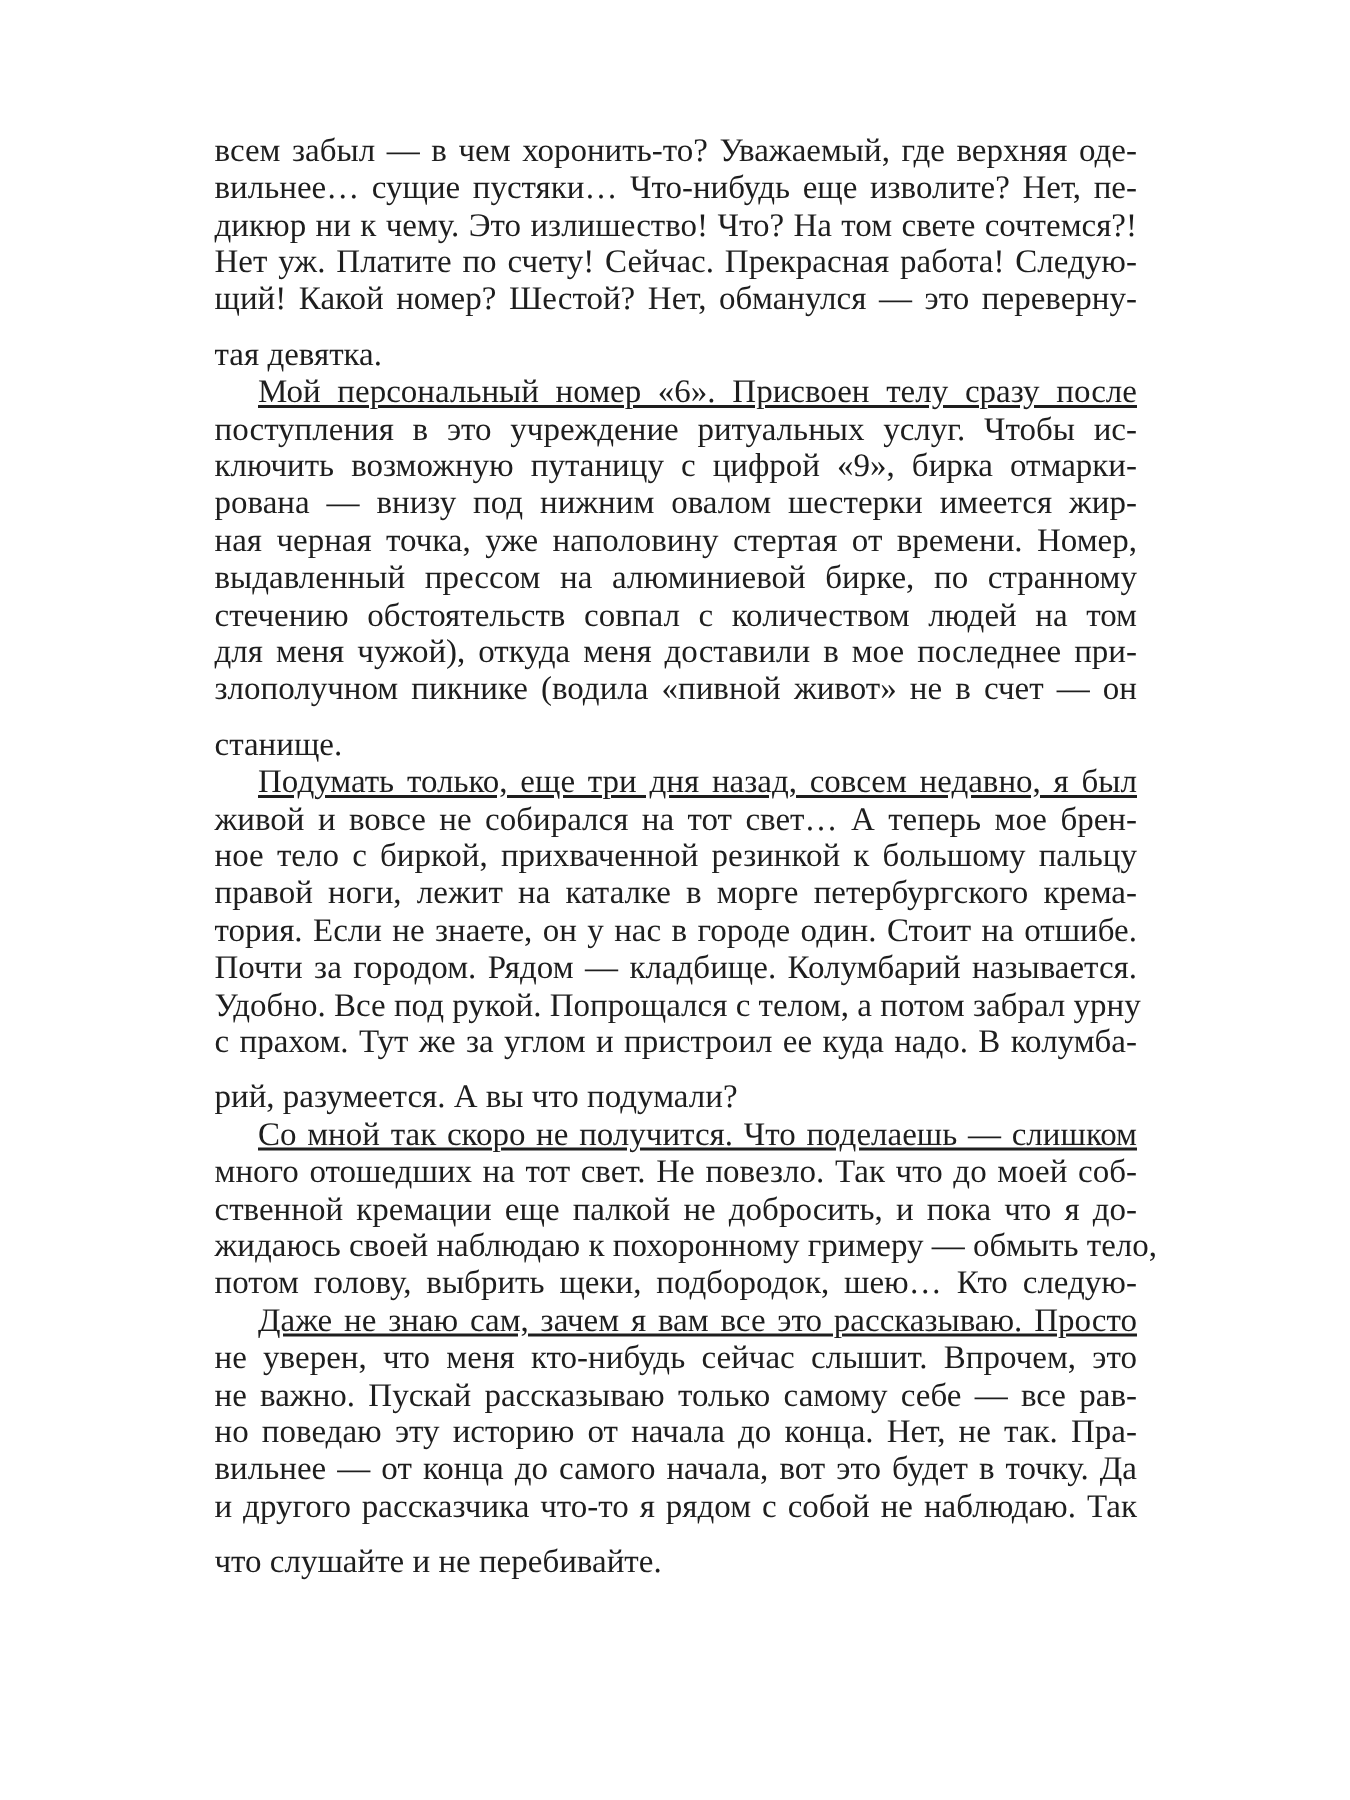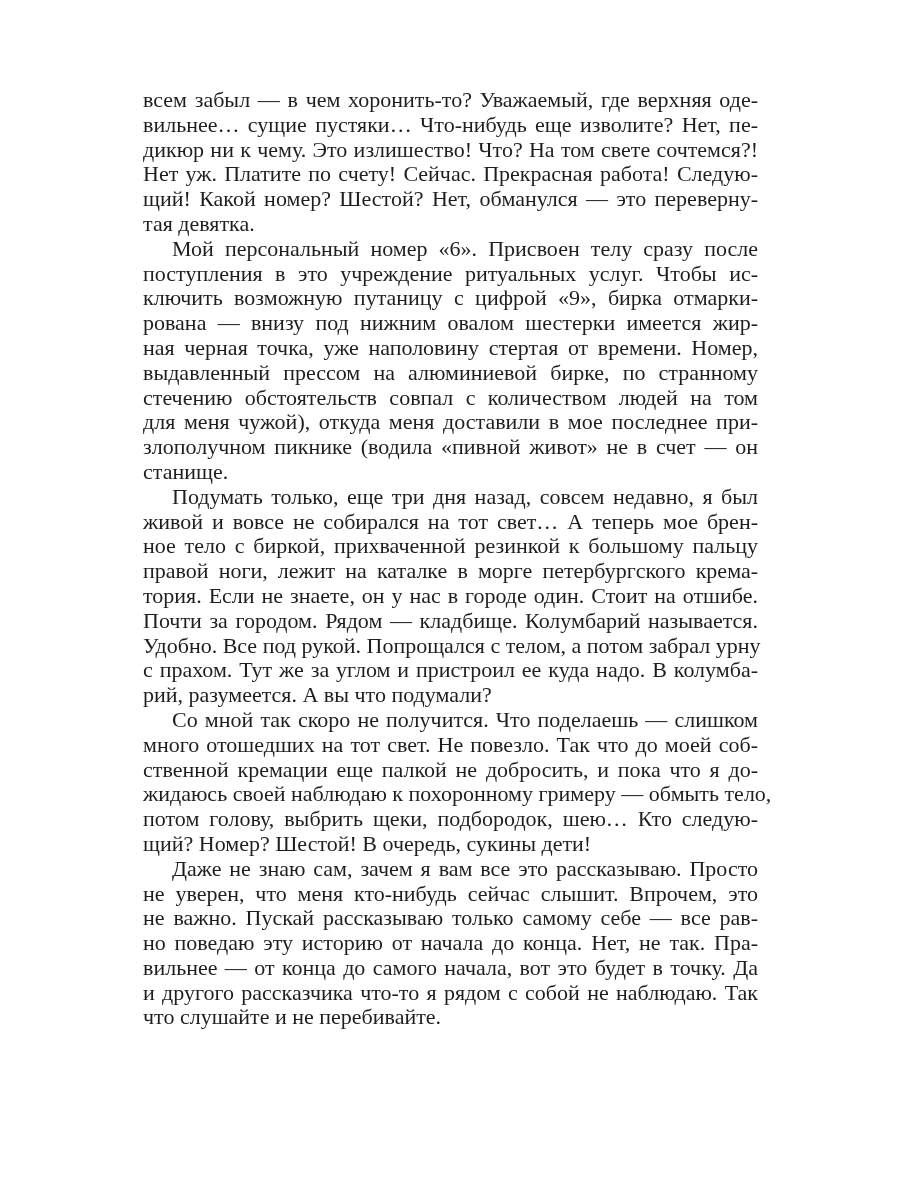--- a/index.html
+++ b/index.html
@@ -14,22 +14,22 @@
     line-height: 24.8px;
     color: #1e1e1e;
   }
   .line {
     display: block;
     white-space: nowrap;
     text-align: justify;
     text-align-last: justify;
     height: 24.8px;
   }
-  .line.last { text-align-last: left; }
-  .line.indent { padding-left: 29px; }
+  .line.last { text-align-last: left; margin-top: 12px; }
+  .line.indent { padding-left: 29px; text-decoration: underline; }
 </style>
 </head>
 <body>
 
 <div class="page">
   <div>
     <span class="line">всем забыл — в чем хоронить-то? Уважаемый, где верхняя оде-</span>
     <span class="line">вильнее… сущие пустяки… Что-нибудь еще изволите? Нет, пе-</span>
     <span class="line">дикюр ни к чему. Это излишество! Что? На том свете сочтемся?!</span>
     <span class="line">Нет уж. Платите по счету! Сейчас. Прекрасная работа! Следую-</span>
@@ -58,21 +58,20 @@
     <span class="line">Удобно. Все под рукой. Попрощался с телом, а потом забрал урну</span>
     <span class="line">с прахом. Тут же за углом и пристроил ее куда надо. В колумба-</span>
     <span class="line last">рий, разумеется. А вы что подумали?</span>
   </div>
   <div>
     <span class="line indent">Со мной так скоро не получится. Что поделаешь — слишком</span>
     <span class="line">много отошедших на тот свет. Не повезло. Так что до моей соб-</span>
     <span class="line">ственной кремации еще палкой не добросить, и пока что я до-</span>
     <span class="line">жидаюсь своей наблюдаю к похоронному гримеру — обмыть тело,</span>
     <span class="line">потом голову, выбрить щеки, подбородок, шею… Кто следую-</span>
-    <span class="line last">щий? Номер? Шестой! В очередь, сукины дети!</span>
   </div>
   <div>
     <span class="line indent">Даже не знаю сам, зачем я вам все это рассказываю. Просто</span>
     <span class="line">не уверен, что меня кто-нибудь сейчас слышит. Впрочем, это</span>
     <span class="line">не важно. Пускай рассказываю только самому себе — все рав-</span>
     <span class="line">но поведаю эту историю от начала до конца. Нет, не так. Пра-</span>
     <span class="line">вильнее — от конца до самого начала, вот это будет в точку. Да</span>
     <span class="line">и другого рассказчика что-то я рядом с собой не наблюдаю. Так</span>
     <span class="line last">что слушайте и не перебивайте.</span>
   </div>

